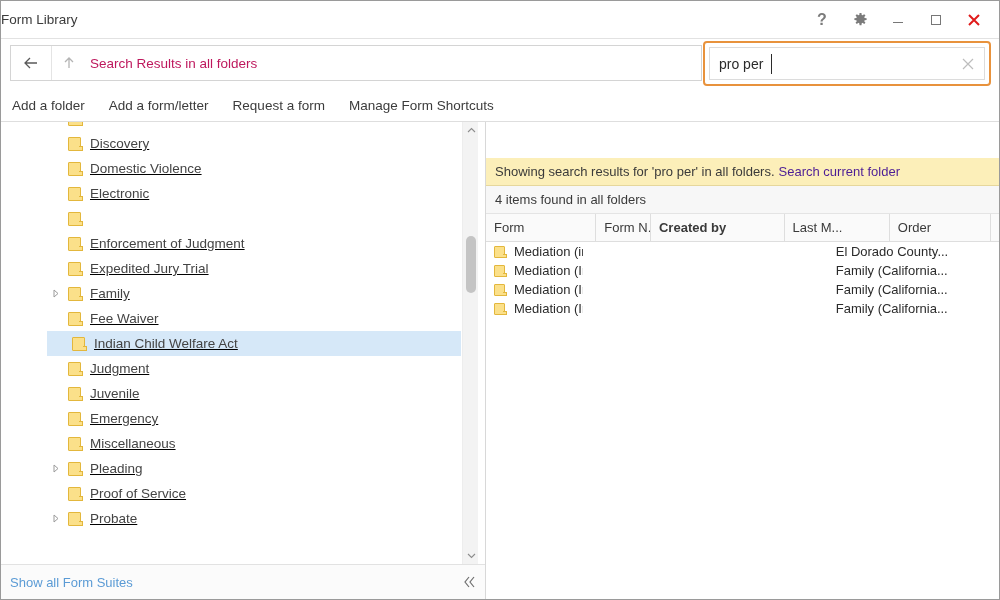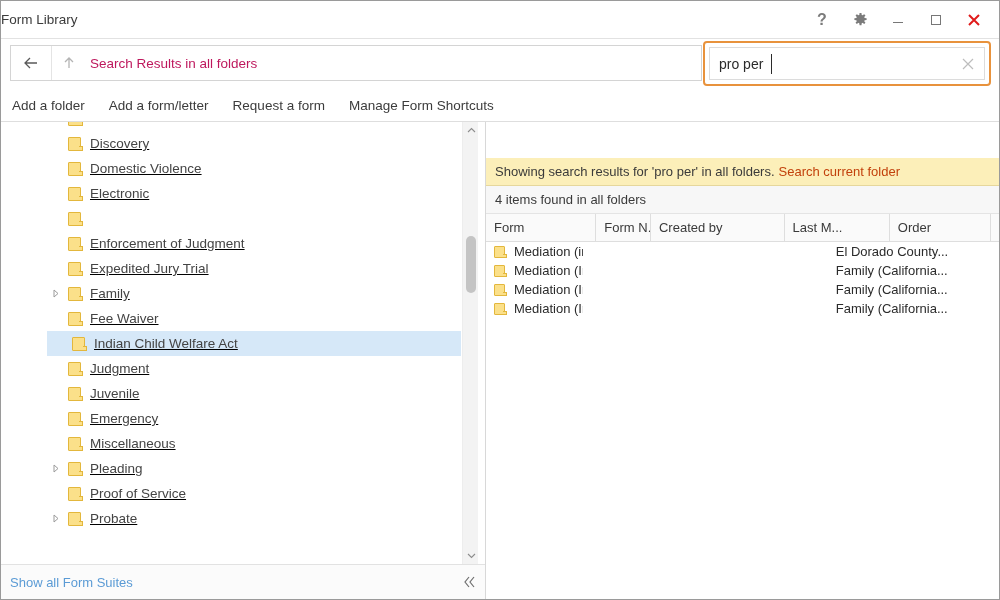--- a/index.html
+++ b/index.html
@@ -329,21 +329,21 @@
     box-sizing: border-box;
     padding-left: 9px;
   }
   .banner-text {
     font-size: 13px;
     color: #3a3a3a;
     white-space: nowrap;
   }
   .banner-link {
     font-size: 13px;
-    color: #c2410c;
+    color: #4c1d95;
     margin-left: 4px;
     cursor: default;
     white-space: nowrap;
   }
   .countbar {
     position: relative;
     height: 28px;
     background: #f7f7f7;
     border-bottom: 1px solid #e4e4e4;
     display: flex;
@@ -372,21 +372,21 @@
     color: #3a3a3a;
     padding-left: 8px;
     border-right: 1px solid #dedede;
     box-sizing: border-box;
     white-space: nowrap;
     overflow: hidden;
     cursor: default;
   }
   .gh.c0 { width: 131px; }
   .gh.c1 { width: 64px; }
-  .gh.c2 { width: 159px; }
+  .gh.c2 { width: 159px; font-weight: bold; }
   .gh.c3 { width: 125px; }
   .gh.c4 { width: 120px; }
   .gh.c5 { flex: 1 1 auto; border-right: 0; }
 
   .grid-body { position: relative; }
   .grid-row {
     position: relative;
     height: 19px;
     display: flex;
     align-items: center;

